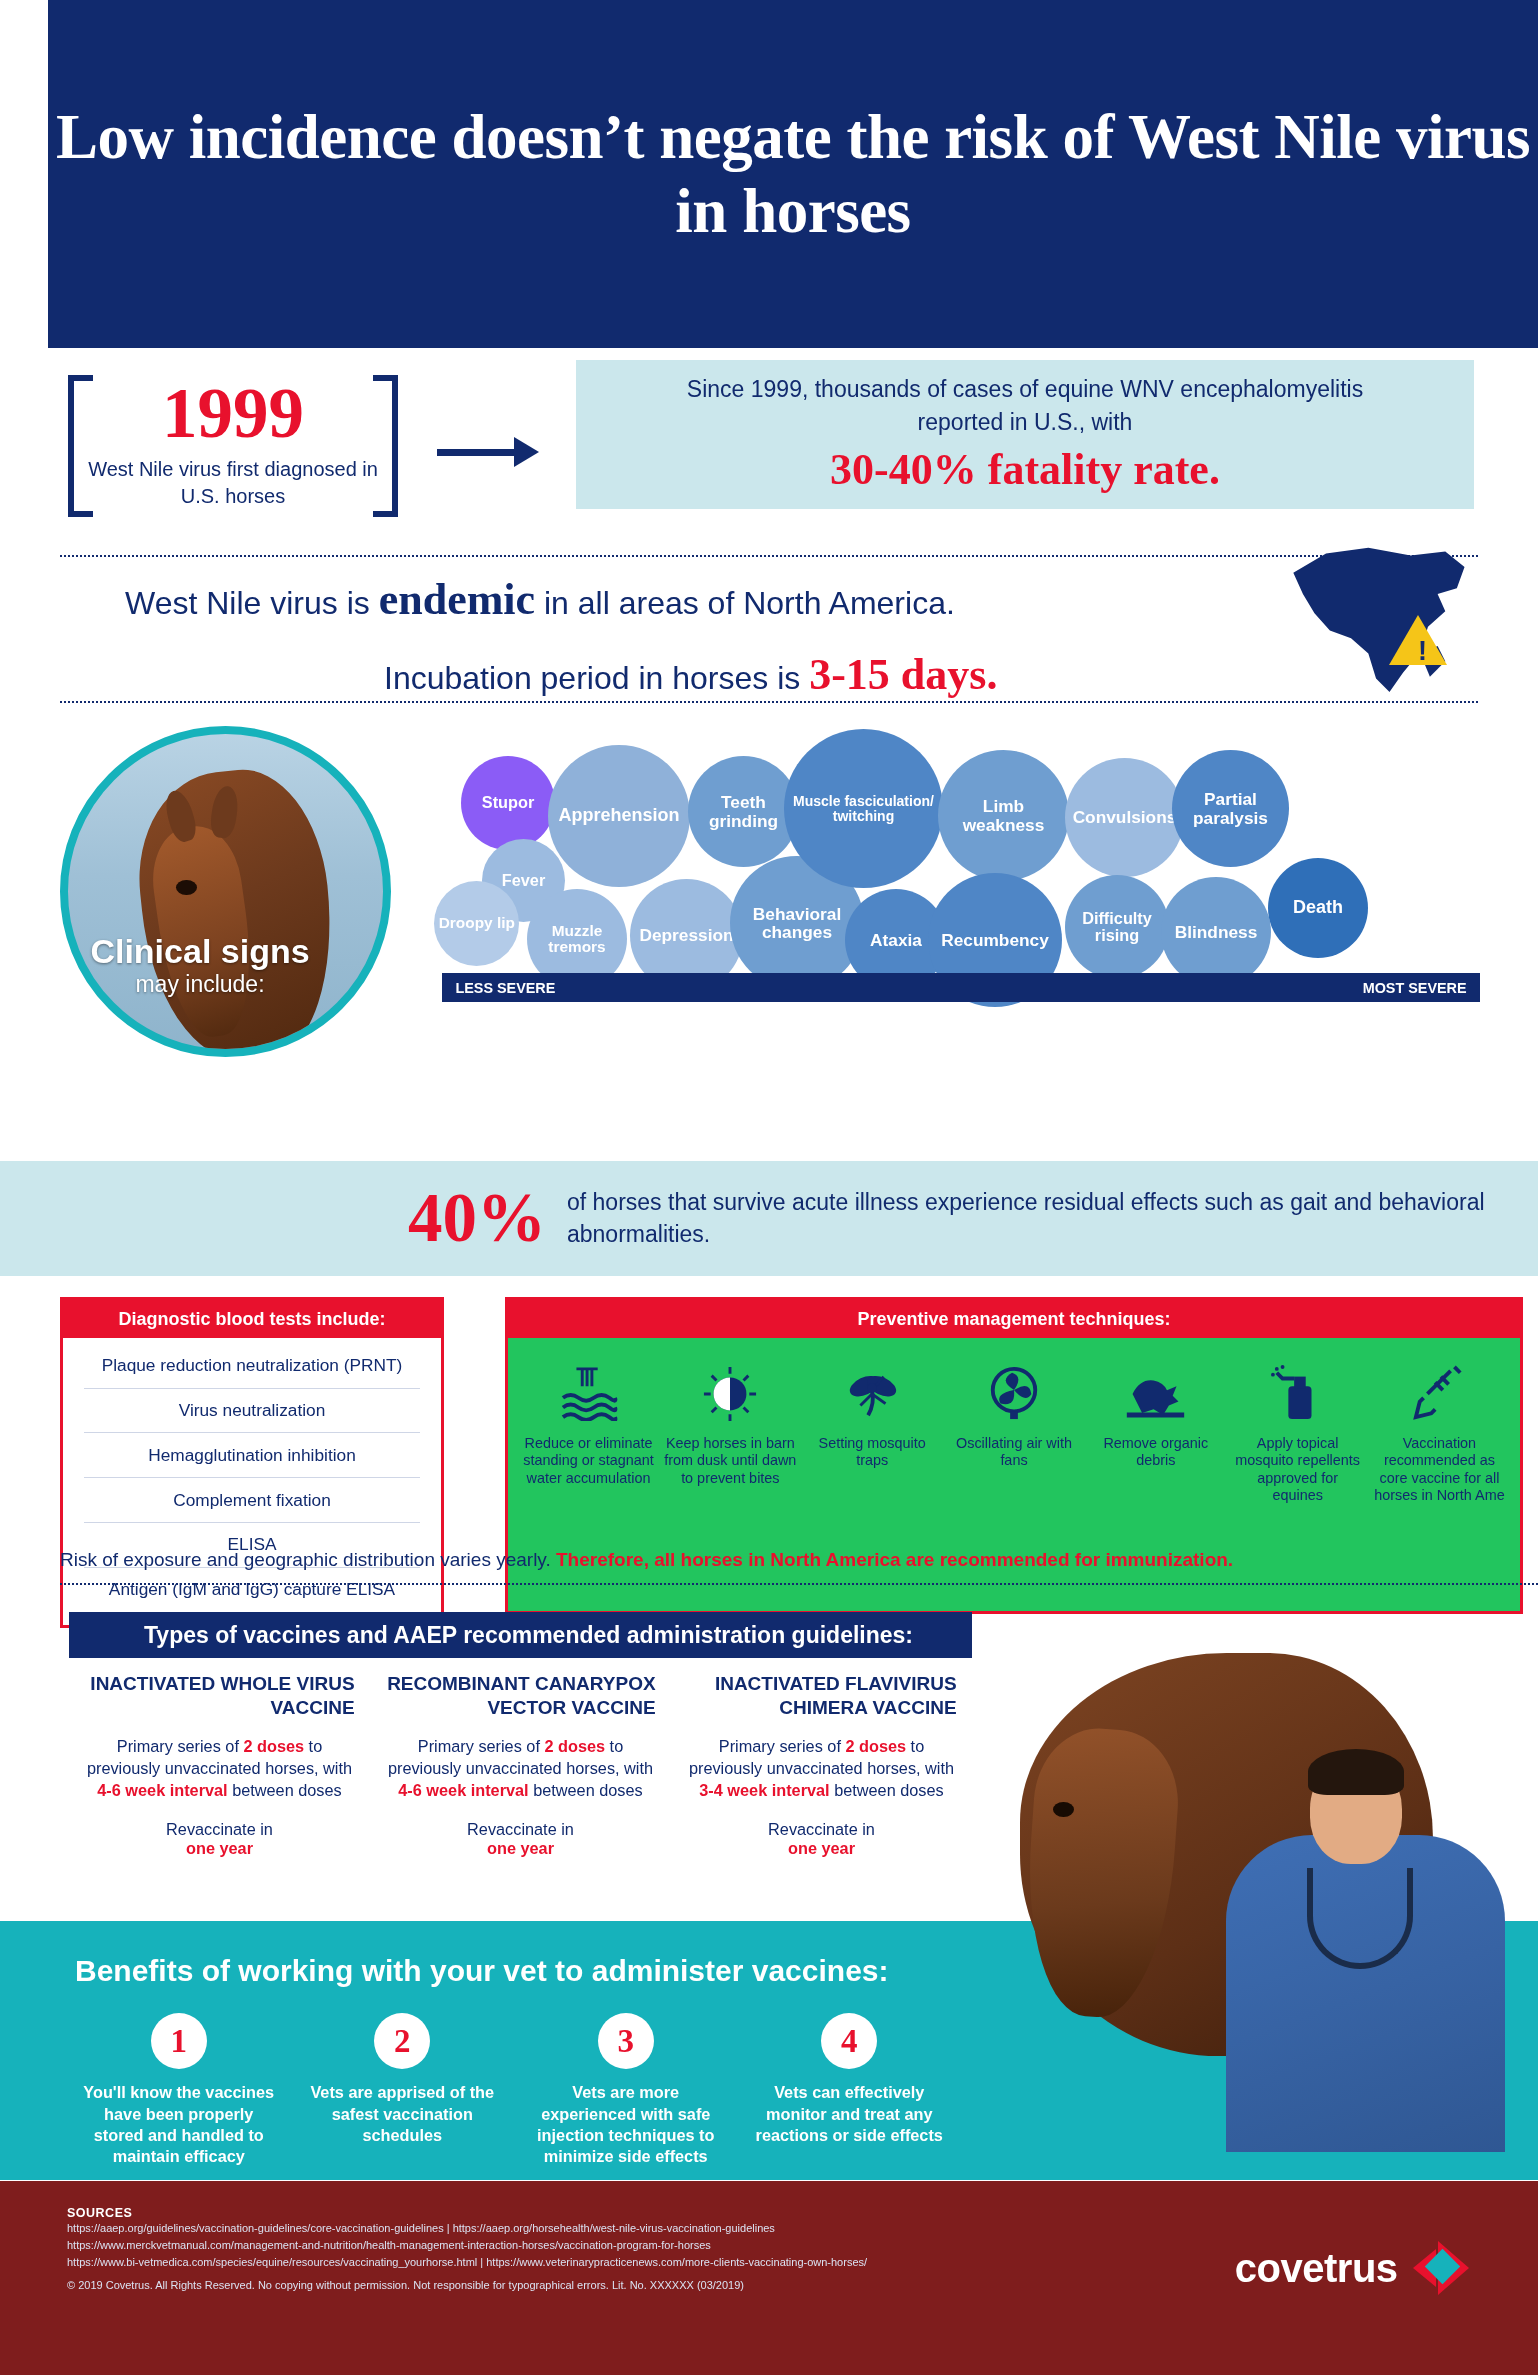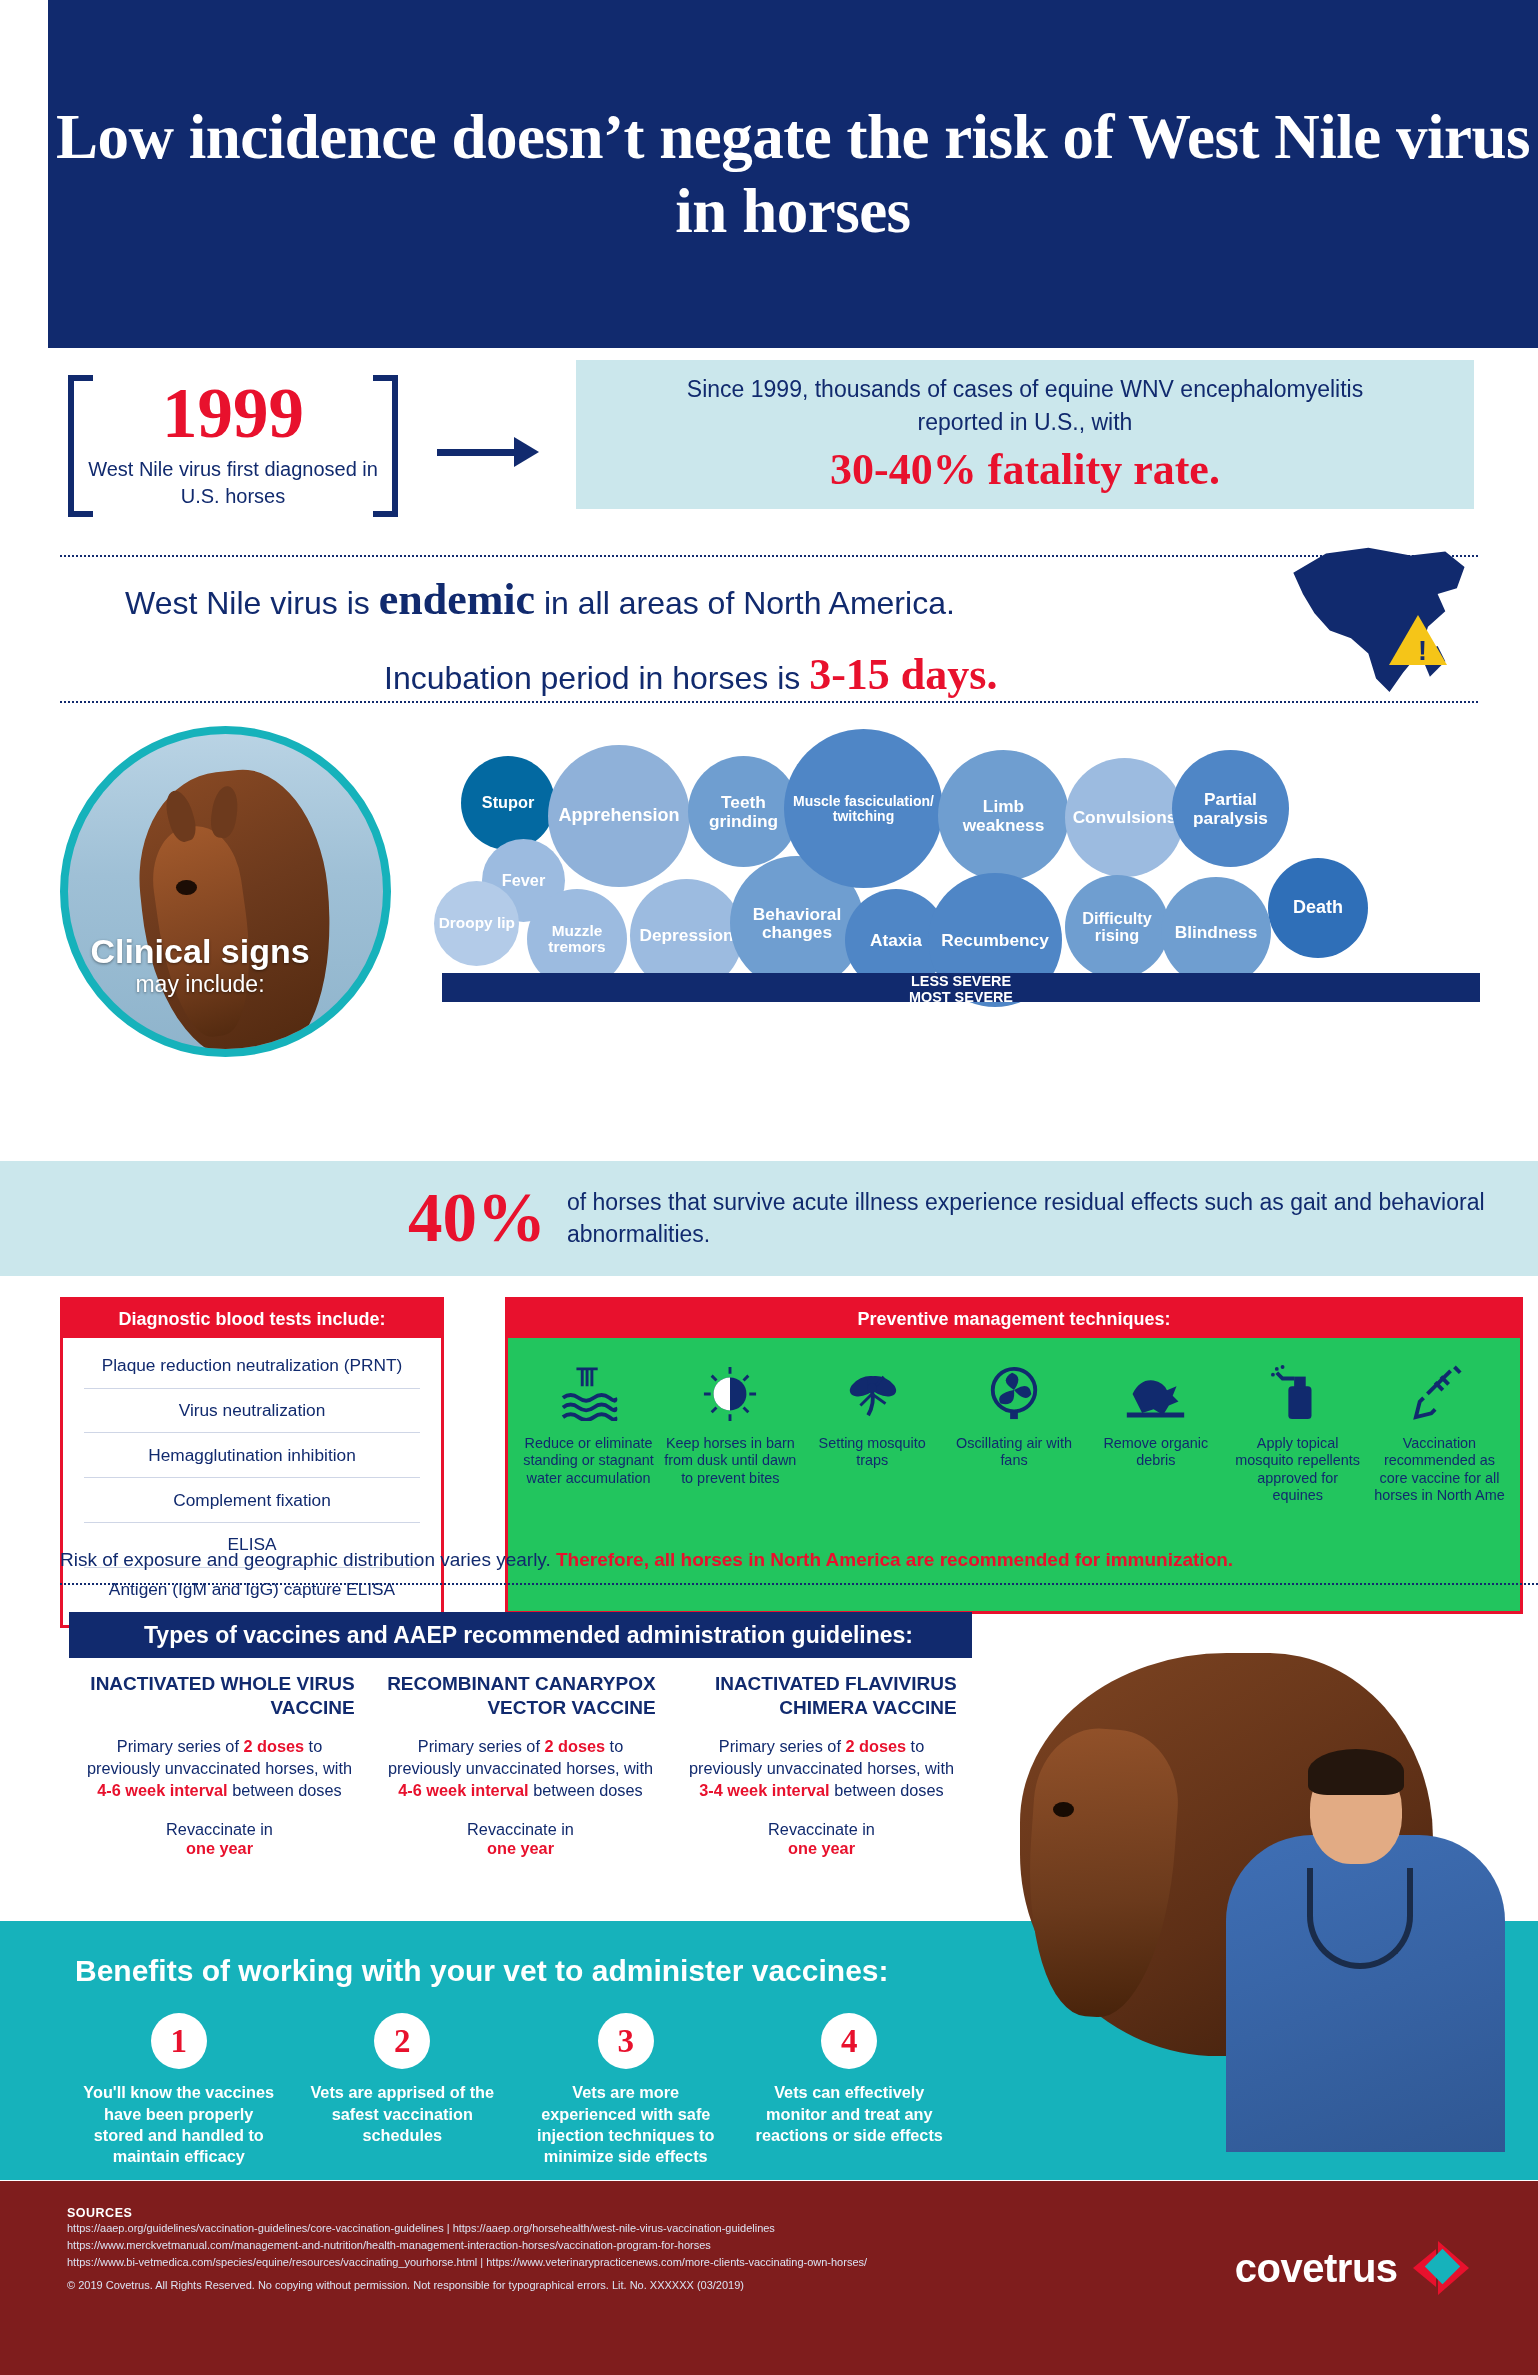--- a/index.html
+++ b/index.html
@@ -119,21 +119,21 @@
   .bubbles { position: absolute; left: 442px; top: 19px; width: 1038px; height: 240px; }
   .bub {
     position: absolute; border-radius: 50%; color: #ffffff;
     display: flex; align-items: center; justify-content: center; text-align: center;
     font-weight: bold; line-height: 1.07; padding: 3.8px;
   }
 
   .severity-bar {
     position: absolute; left: 442px; top: 257px; width: 1038px; height: 29px;
     background: #112a6e; color: #fff; font-size: 14.4px; font-weight: bold;
-    display: flex; align-items: center; justify-content: space-between; padding: 0 13.4px; flex-direction: column;
+    display: flex; align-items: center; justify-content: space-between; padding: 0 13.4px;
   }
 
   
   .forty {
     position: absolute; left: 0; top: 1161px; width: 1538px; height: 115px;
     background: #cbe7ec; display: flex; align-items: center;
   }
   .forty .num { color: #e8112d; font-family: "Liberation Serif", serif; font-weight: bold; font-size: 69px; margin-left: 408px; }
   .forty .txt { color: #112a6e; font-size: 23px; line-height: 1.35; margin-left: 21px; }
 
@@ -297,21 +297,21 @@
       <div class="horse-ear" style="left:100px;top:56px;transform:rotate(-16deg);"></div>
       <div class="horse-ear" style="left:144px;top:52px;transform:rotate(8deg);"></div>
       <div class="horse-eye"></div>
     </div>
     <div class="clinical-badge">
       <div class="t1">Clinical signs</div>
       <div class="t2">may include:</div>
     </div>
 
     <div class="bubbles">
-      <div class="bub" style="left:19px;top:21px;width:94px;height:94px;background:#0369a1;font-size:16.3px;">Stupor</div>
+      <div class="bub" style="left:19px;top:21px;width:94px;height:94px;background:#8b5cf6;font-size:16.3px;">Stupor</div>
       <div class="bub" style="left:40px;top:104px;width:83px;height:83px;background:#9cbbe0;font-size:16.3px;">Fever</div>
       <div class="bub" style="left:-7.7px;top:146px;width:85px;height:85px;background:#b3cbe8;font-size:15.4px;">Droopy lip</div>
       <div class="bub" style="left:85px;top:154px;width:100px;height:100px;background:#9cbbe0;font-size:15.4px;">Muzzle tremors</div>
       <div class="bub" style="left:106px;top:9.6px;width:142px;height:142px;background:#8fb1d9;font-size:18px;">Apprehension</div>
       <div class="bub" style="left:188px;top:144px;width:113px;height:113px;background:#9cbbe0;font-size:17.3px;">Depression</div>
       <div class="bub" style="left:246px;top:21px;width:111px;height:111px;background:#6f9ed0;font-size:17.3px;">Teeth grinding</div>
       <div class="bub" style="left:288px;top:121px;width:134px;height:134px;background:#6f9ed0;font-size:17.3px;">Behavioral changes</div>
       <div class="bub" style="left:342px;top:-5.8px;width:159px;height:159px;background:#4f86c6;font-size:14px;">Muscle fasciculation/ twitching</div>
       <div class="bub" style="left:403px;top:154px;width:102px;height:102px;background:#4f86c6;font-size:17.3px;">Ataxia</div>
       <div class="bub" style="left:496px;top:15.4px;width:131px;height:131px;background:#6f9ed0;font-size:17.3px;">Limb weakness</div>

